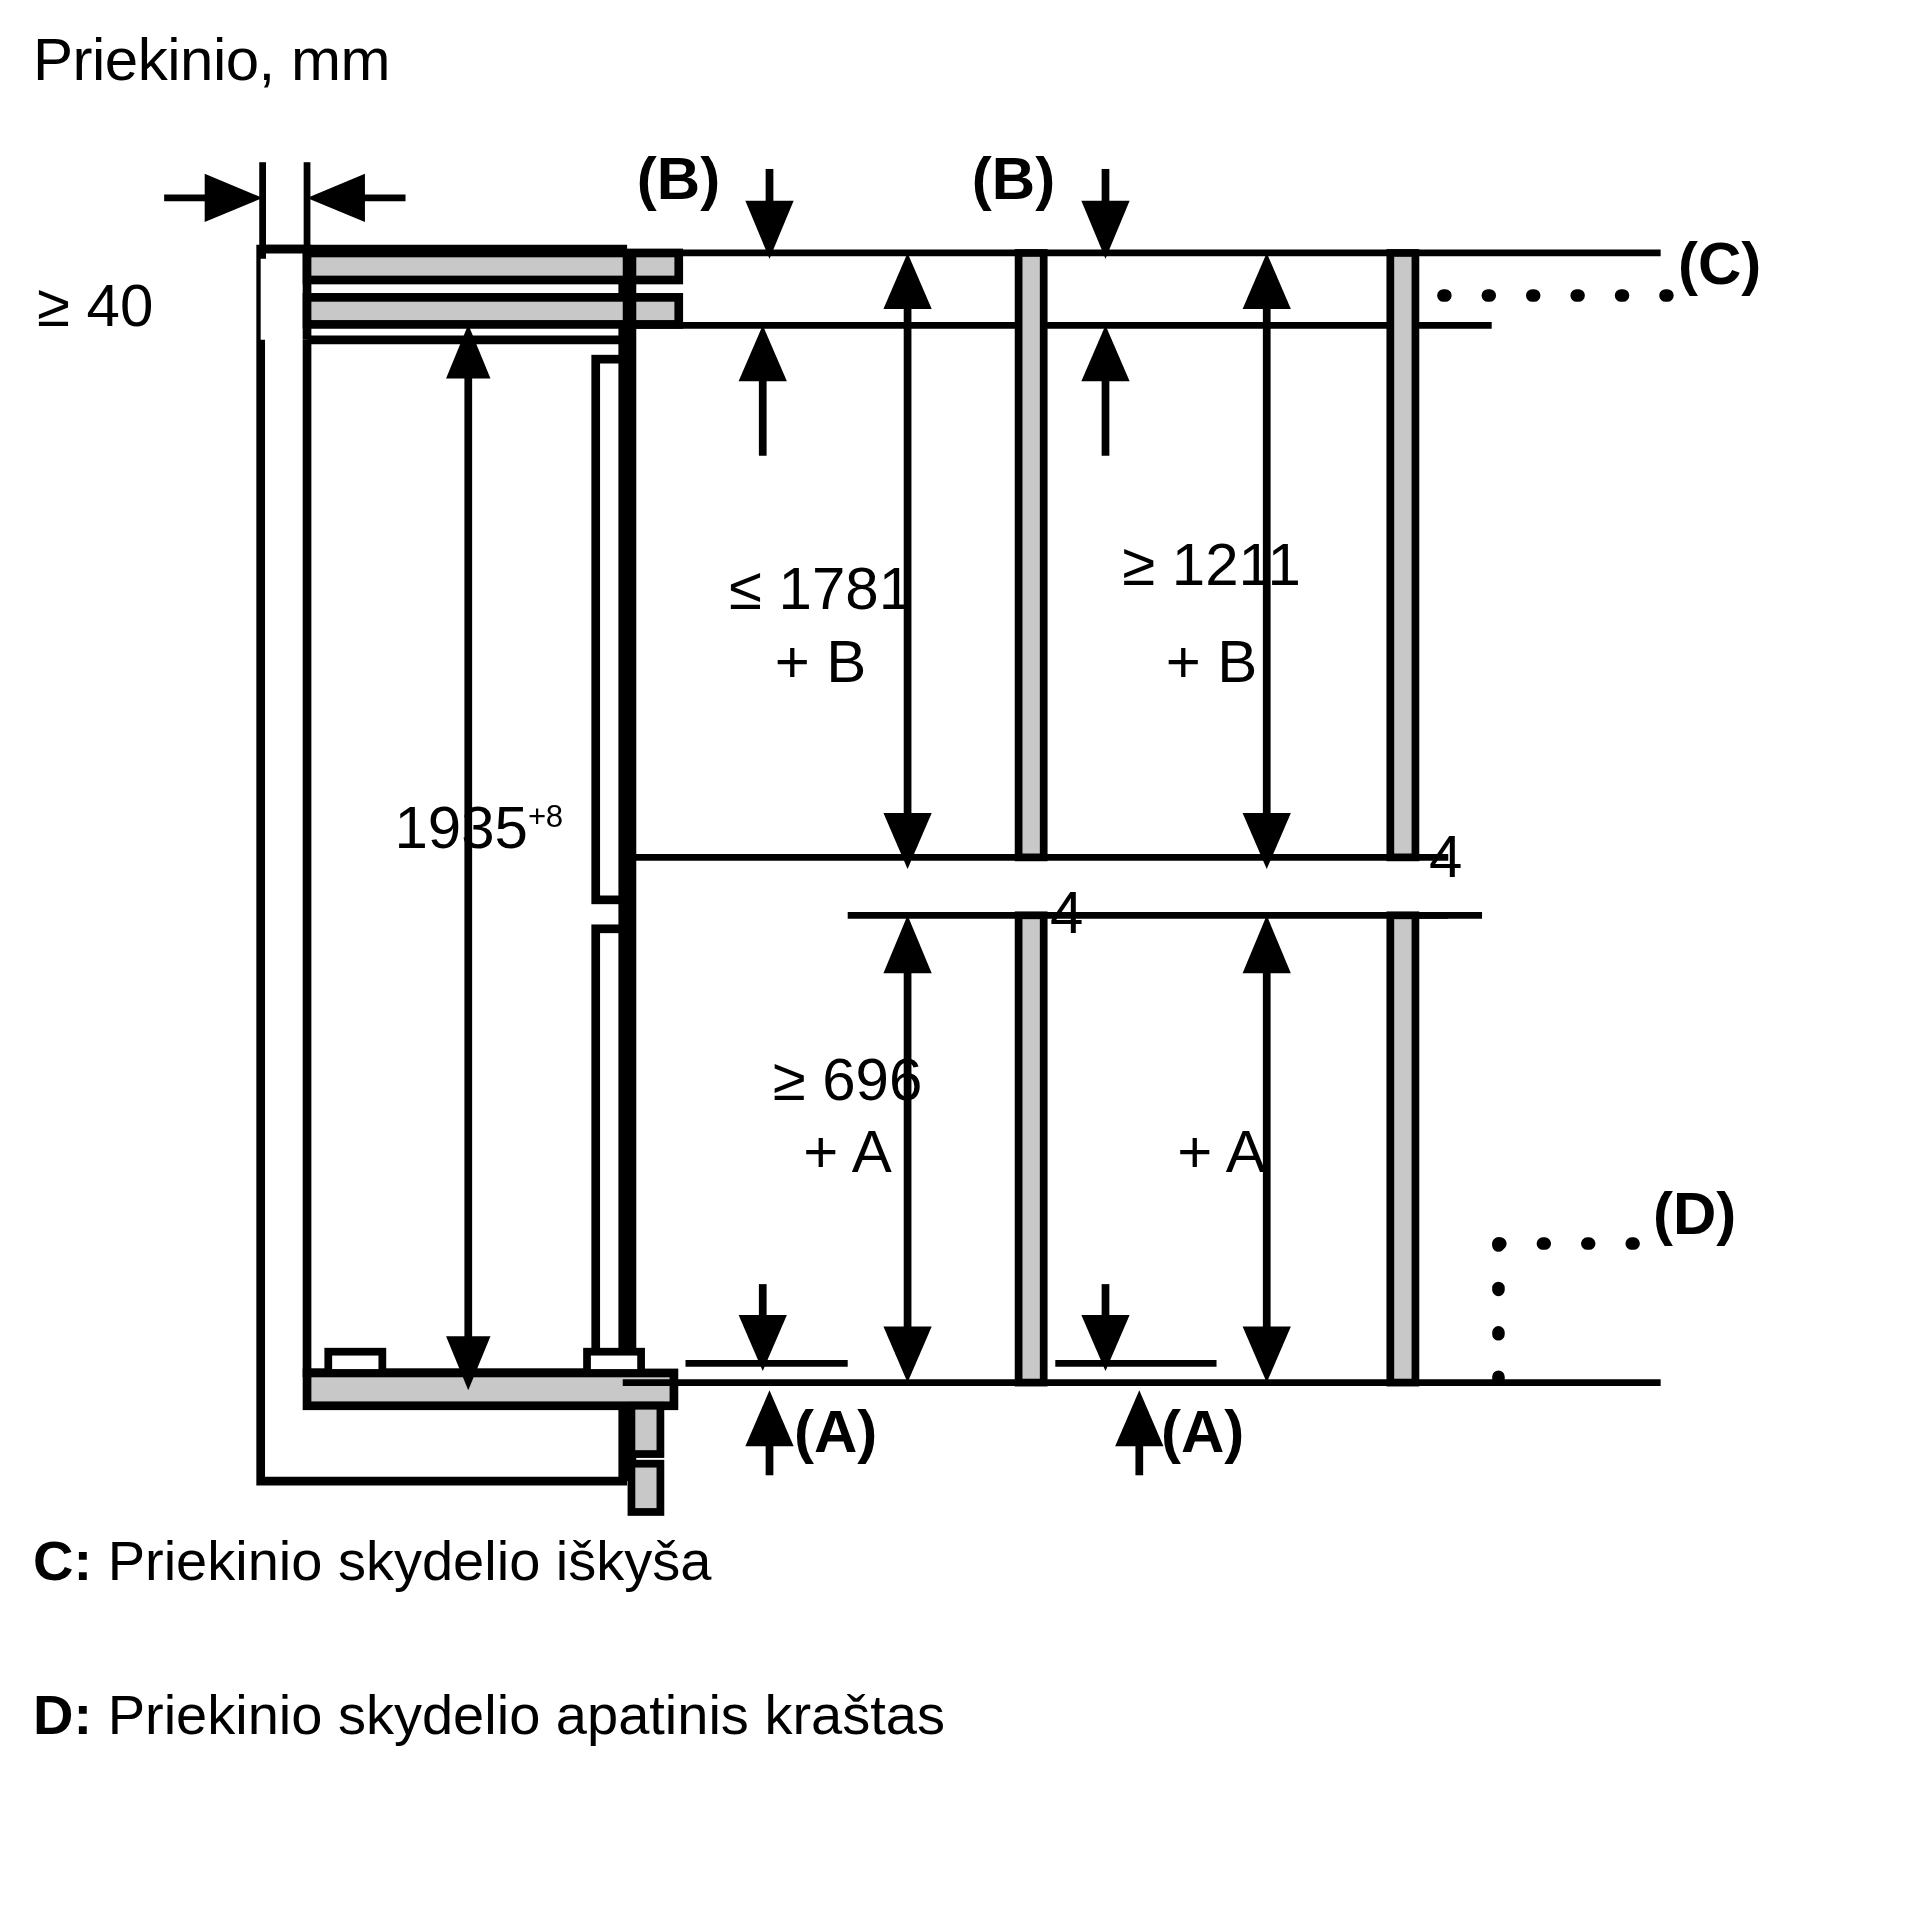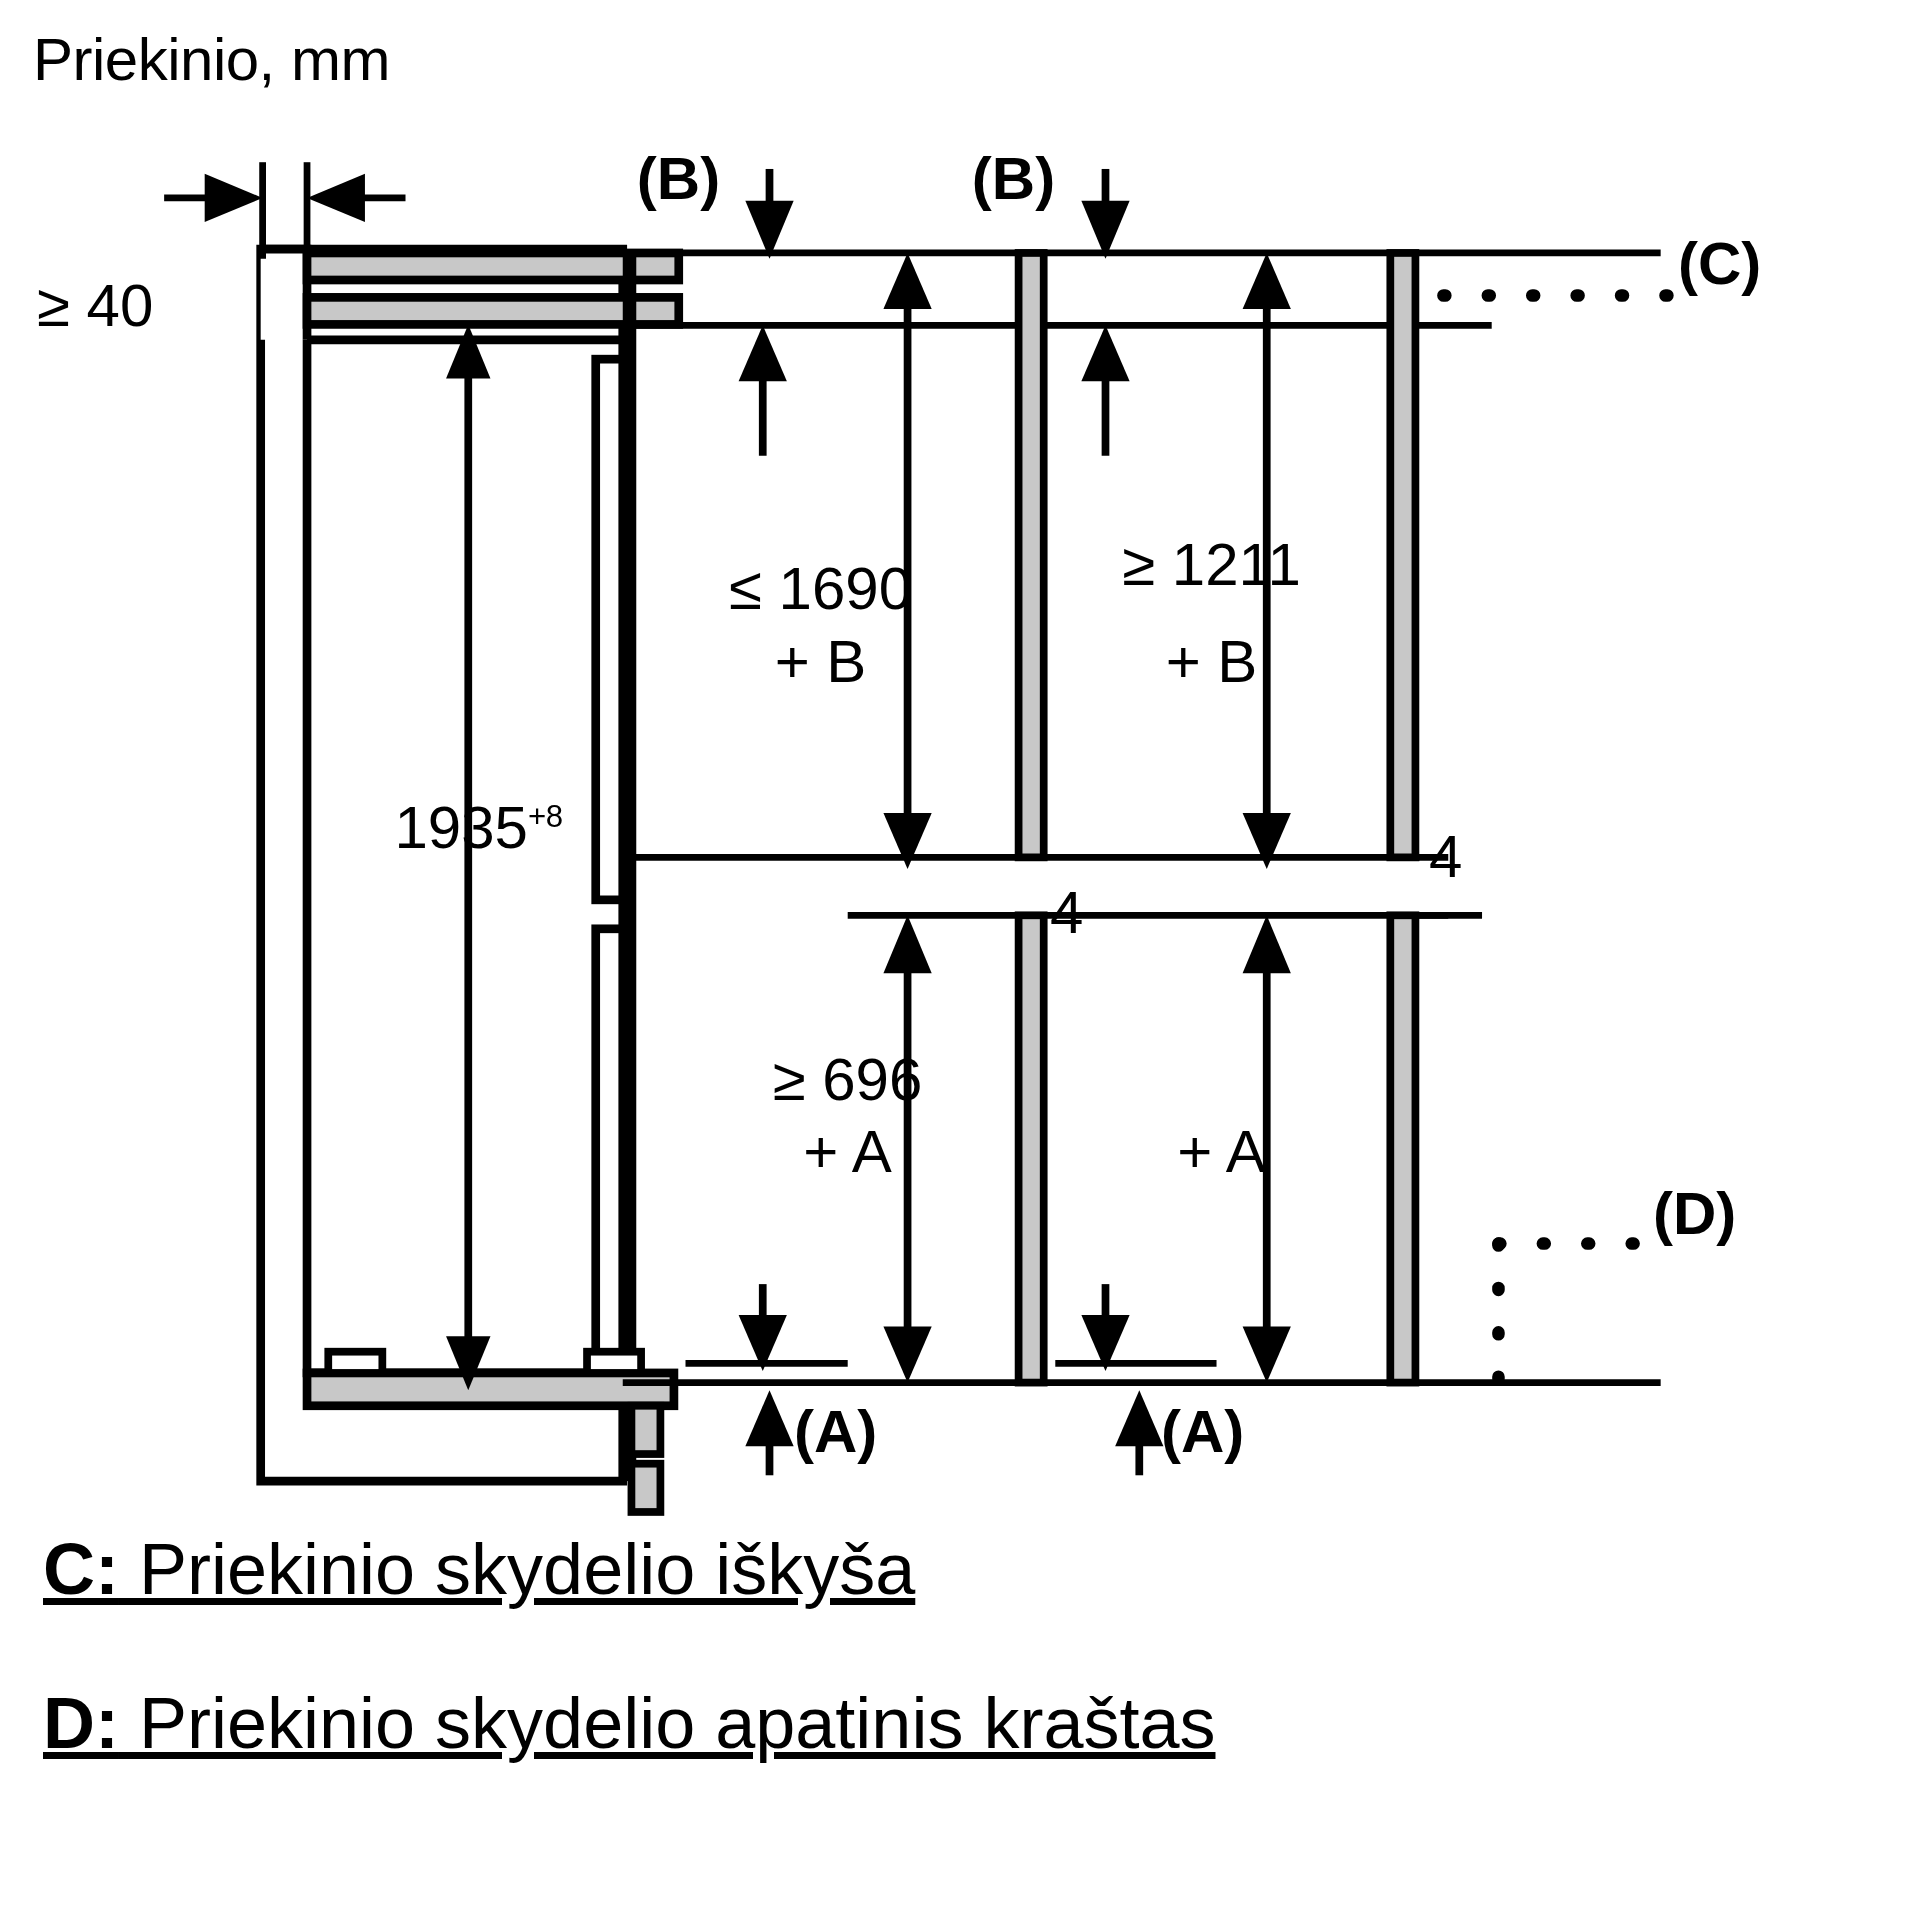--- a/index.html
+++ b/index.html
@@ -26,24 +26,23 @@
   #title {
     left: 33px;
     top: 25px;
     font-size: 60px;
     letter-spacing: -0.5px;
     white-space: nowrap;
   }
 
   .legend-row {
     position: absolute;
-    left: 43px;
-    font-size: 72px;
+    left: 33px;
+    font-size: 56px;
     white-space: nowrap;
-    text-decoration: underline;
   }
   .legend-row .key { font-weight: bold; }
   #legend-c { top: 1528px; }
   #legend-d { top: 1682px; }
 
   svg#diagram {
     position: absolute;
     left: 0;
     top: 0;
   }
@@ -228,21 +227,21 @@
 
   <div class="dimlabel" style="left:37px; top:232px; width:203px; text-align:left;margin-top:40px;">≥ 40</div>
 
   <div class="dimlabel" style="left:319px; top:794px; width:319px;">
     <span>1935</span><span class="sup">+8</span>
   </div>
 
   <div class="dimlabel bold" style="left:587px; top:145px; width:183px;">(B)</div>
   <div class="dimlabel bold" style="left:922px; top:145px; width:183px;">(B)</div>
 
-  <div class="dimlabel" style="left:666px; top:555px; width:309px;">≤ 1690</div>
+  <div class="dimlabel" style="left:666px; top:555px; width:309px;">≤ 1781</div>
   <div class="dimlabel" style="left:666px; top:628px; width:309px;">+ B</div>
 
   <div class="dimlabel" style="left:1057px; top:531px; width:309px;">≥ 1211</div>
   <div class="dimlabel" style="left:1057px; top:628px; width:309px;">+ B</div>
 
   <div class="dimlabel" style="left:1050px; top:879px; width:87px; text-align:left;">4</div>
   <div class="dimlabel" style="left:1429px; top:823px; width:87px; text-align:left;">4</div>
 
   <div class="dimlabel" style="left:693px; top:1046px; width:309px;">≥ 696</div>
   <div class="dimlabel" style="left:693px; top:1118px; width:309px;">+ A</div>

